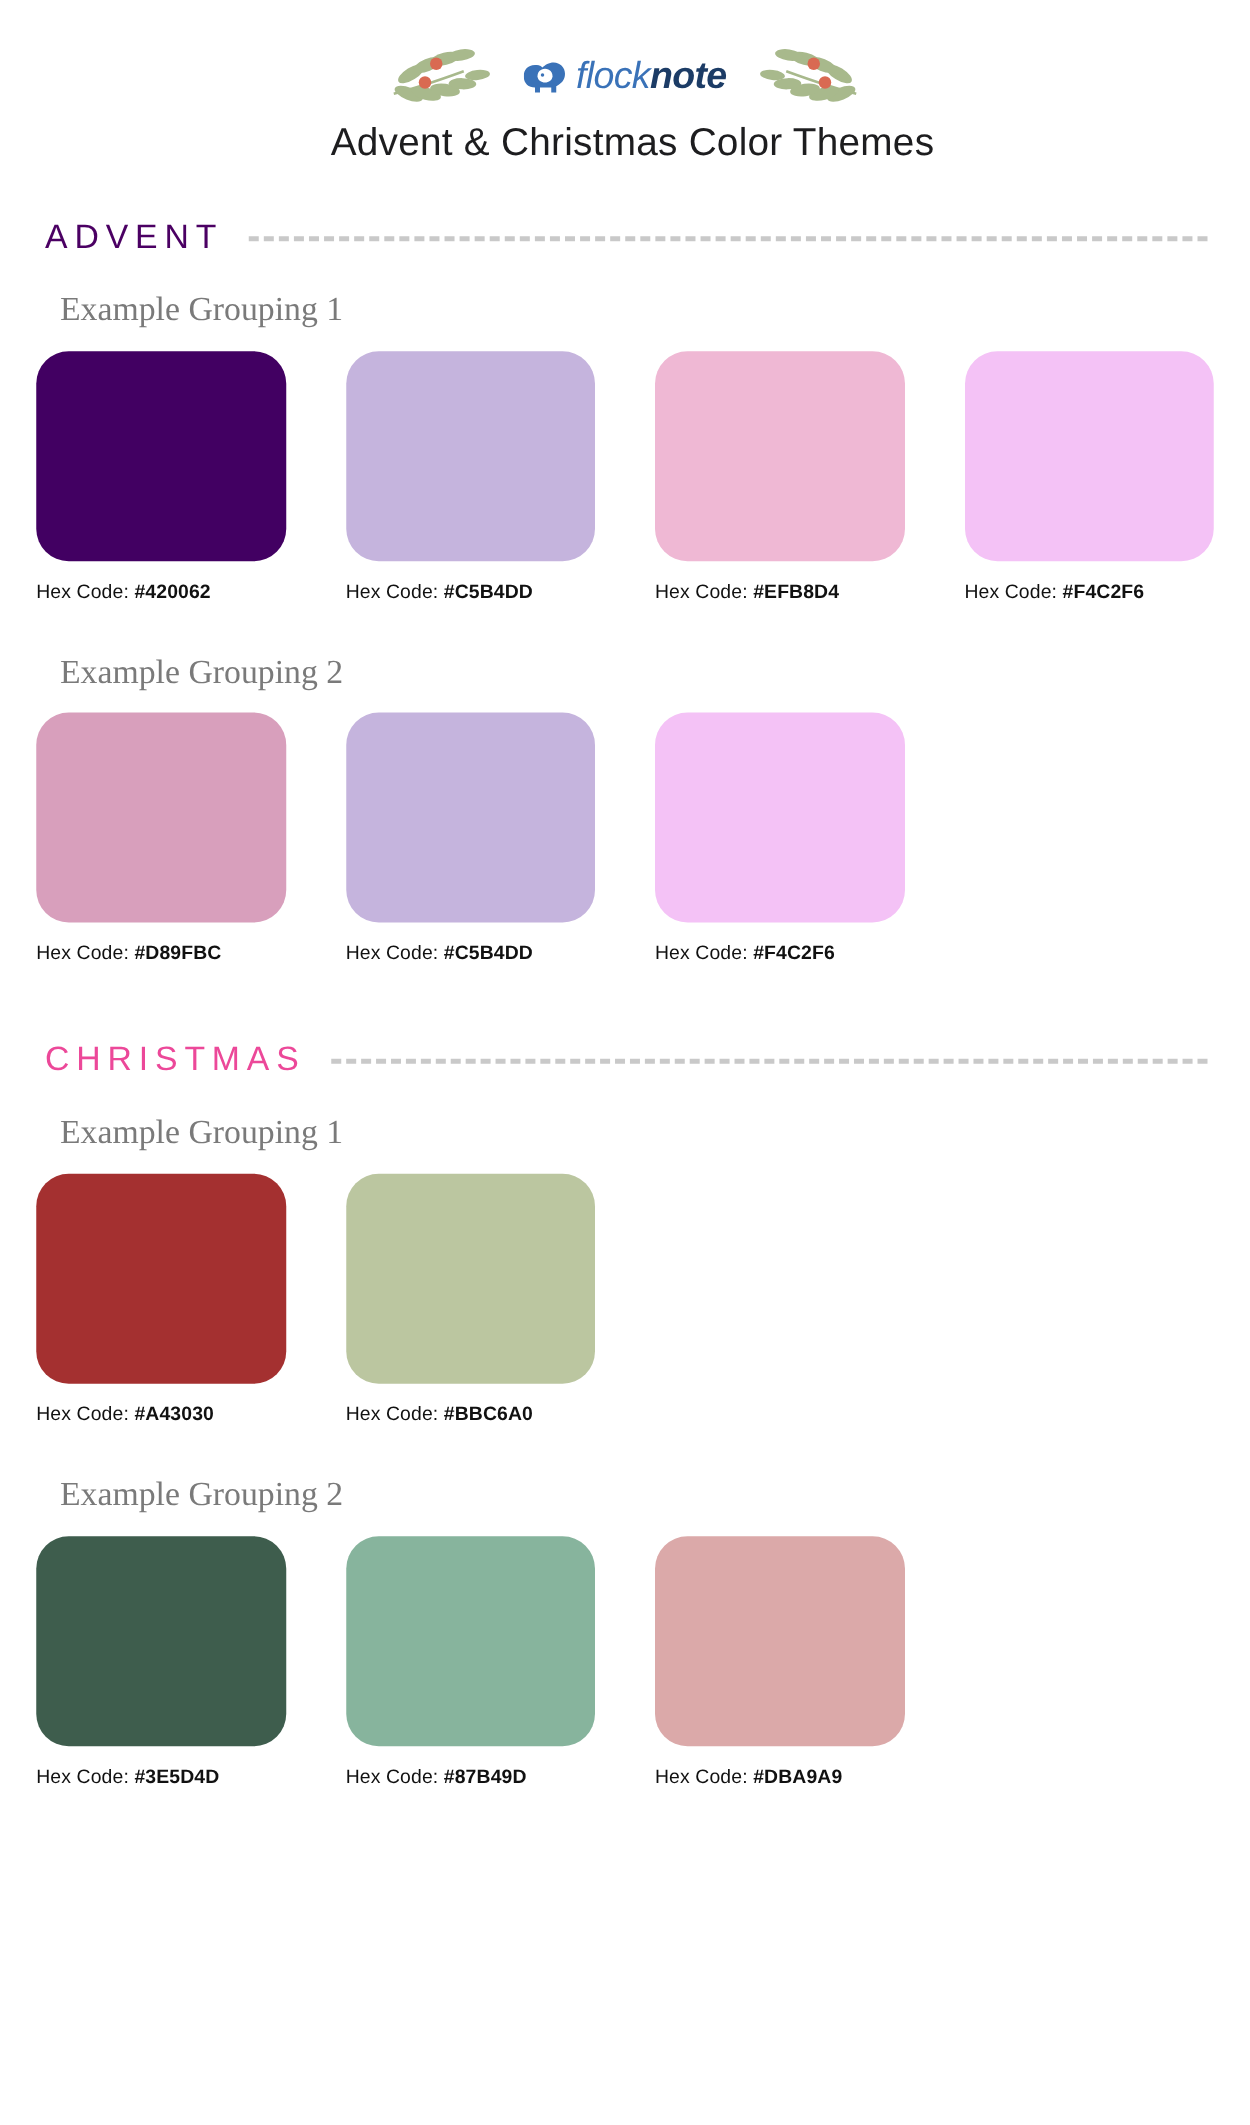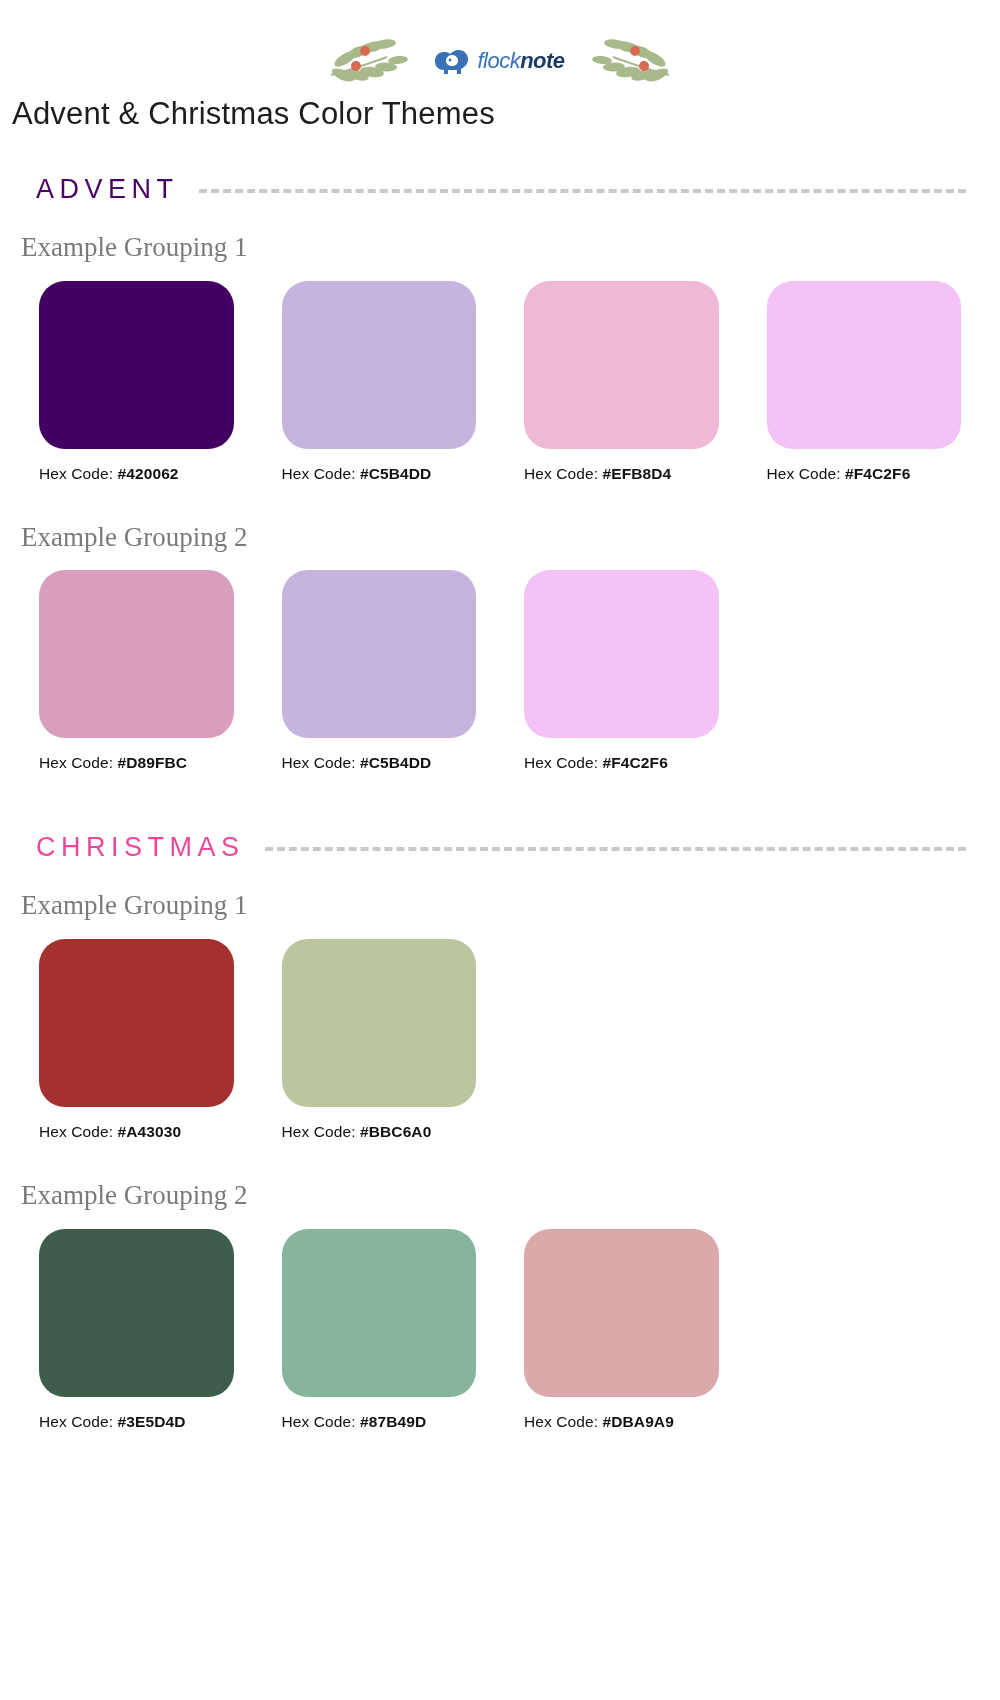--- a/index.html
+++ b/index.html
@@ -18,30 +18,31 @@
     align-items: center;
     justify-content: center;
     gap: 18px;
     padding-top: 52px;
     height: 70px;
   }
   .sprig { width: 92px; height: 52px; display: block; }
   .logo-lockup { display: flex; align-items: center; gap: 8px; }
   .sheep { width: 34px; height: 30px; display: block; }
   .wordmark {
-    font-size: 22px;
+    font-size: 30px;
     letter-spacing: -0.5px;
     line-height: 1;
     white-space: nowrap;
     text-align: center;
   }
   .wordmark .w-flock { font-style: italic; font-weight: 400; color: #3a72b8; }
   .wordmark .w-note  { font-style: italic; font-weight: 700; color: #1c3c66; }
 
   .doc-title {
+    text-align: center;
     font-size: 31px;
     font-weight: 300;
     color: #1d1d1f;
     letter-spacing: 0.2px;
     margin-top: 26px;
     padding-left: 12px;
   }
 
   
   .section { margin-top: 0; }
@@ -63,29 +64,29 @@
     height: 0;
     border-top: 4px dashed #c9c9c9;
     margin-top: 2px;
   }
 
   
   .group-label {
     font-family: "Liberation Serif", serif;
     font-size: 27px;
     color: #7a7a7a;
-    padding-left: 21px;
+    padding-left: 48px;
     line-height: 1.1;
   }
 
   .swatch-row {
     display: grid;
     grid-template-columns: repeat(4, 1fr);
     column-gap: 56px;
-    padding: 0 39px;
+    padding: 0 29px;
     gap: 48px;
   }
   .swatch-cell { display: flex; flex-direction: column; }
   .swatch {
     width: 100%;
     height: 168px;
     border-radius: 26px;
   }
   .hex-label {
     font-size: 15.5px;

